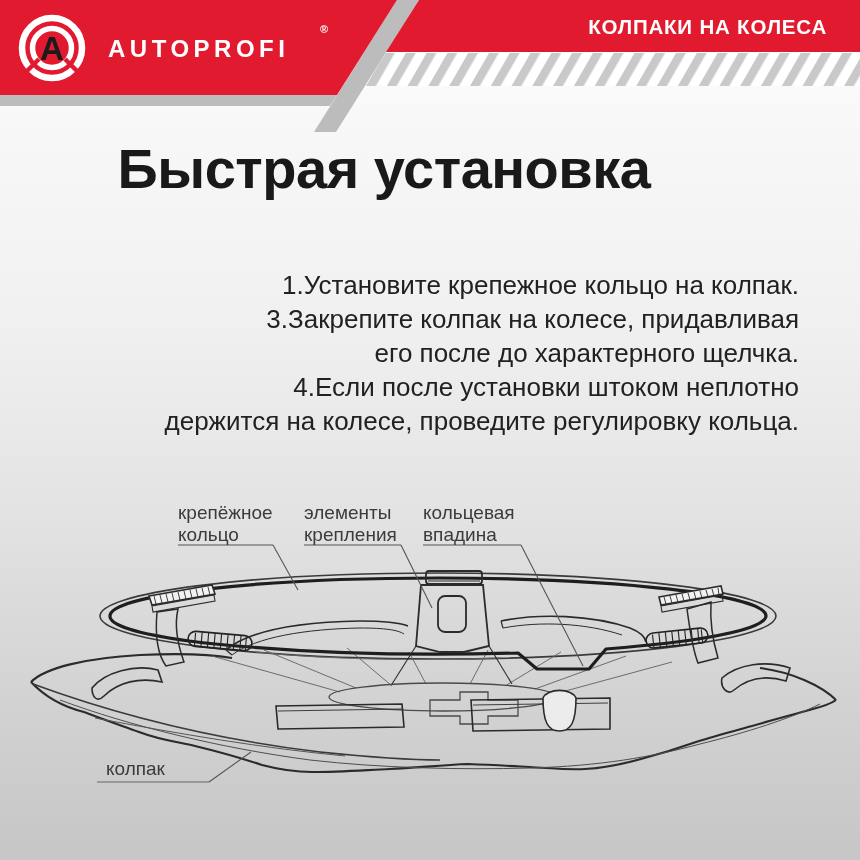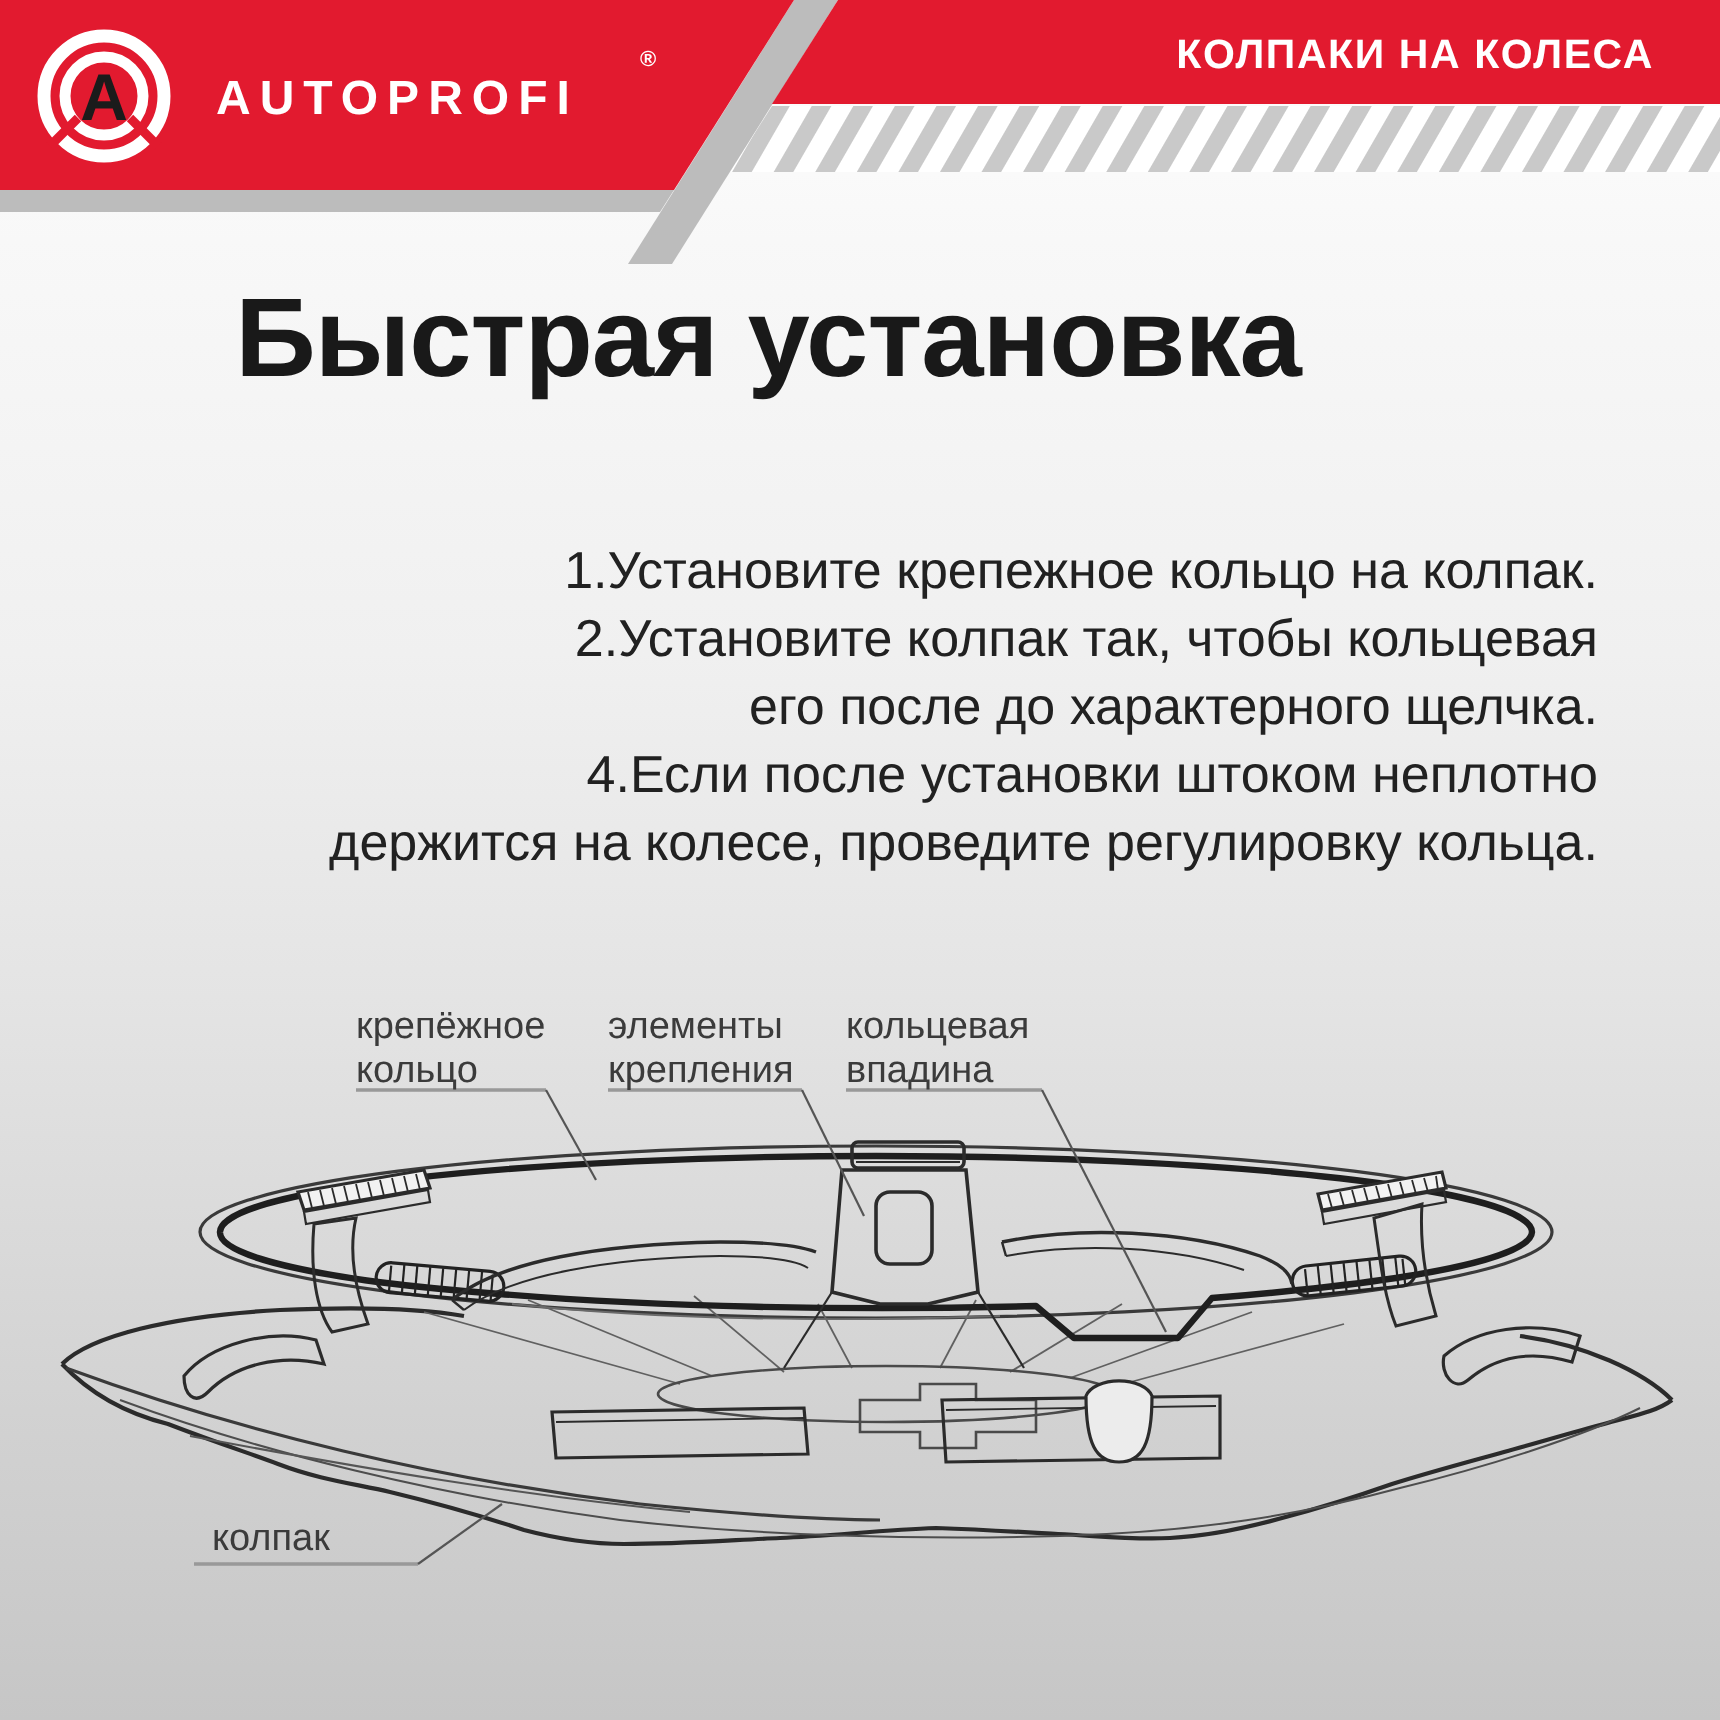--- a/index.html
+++ b/index.html
@@ -63,21 +63,21 @@
     <text x="108" y="57" class="brand-text">AUTOPROFI</text>
     <text x="320" y="33" class="reg-mark">®</text>
 
     <text x="827" y="34" text-anchor="end" class="cat-title">КОЛПАКИ НА КОЛЕСА</text>
   </svg>
 
   <h1 class="page-title">Быстрая установка</h1>
 
   <div class="steps">
     <div class="step-line"><span class="step-num">1.</span><span>Установите крепежное кольцо на колпак.</span></div>
-    <div class="step-line"><span class="step-num">2.</span><span>Установите колпак так, чтобы кольцевая</span></div>
+    <div class="step-line"><span class="step-num">3.</span><span>Закрепите колпак на колесе, придавливая</span></div>
     <div class="step-line"><span class="step-num"></span><span>его после до характерного щелчка.</span></div>
     <div class="step-line"><span class="step-num">4.</span><span>Если после установки штоком неплотно</span></div>
     <div class="step-line"><span class="step-num"></span><span>держится на колесе, проведите регулировку кольца.</span></div>
   </div>
 
   <svg class="diagram-svg" width="860" height="340" viewBox="0 480 860 340">
 
     <g fill="none" stroke="#2b2b2b">
       <path stroke-width="2.1" d="M 31,682
         C 45,668 85,658 140,655 C 185,653 215,655 232,658

